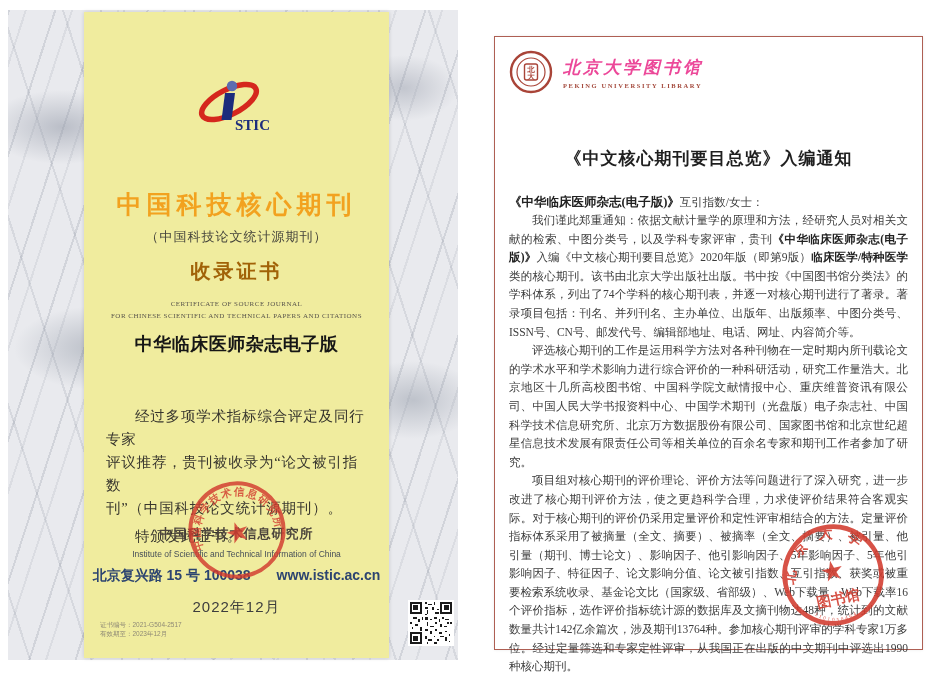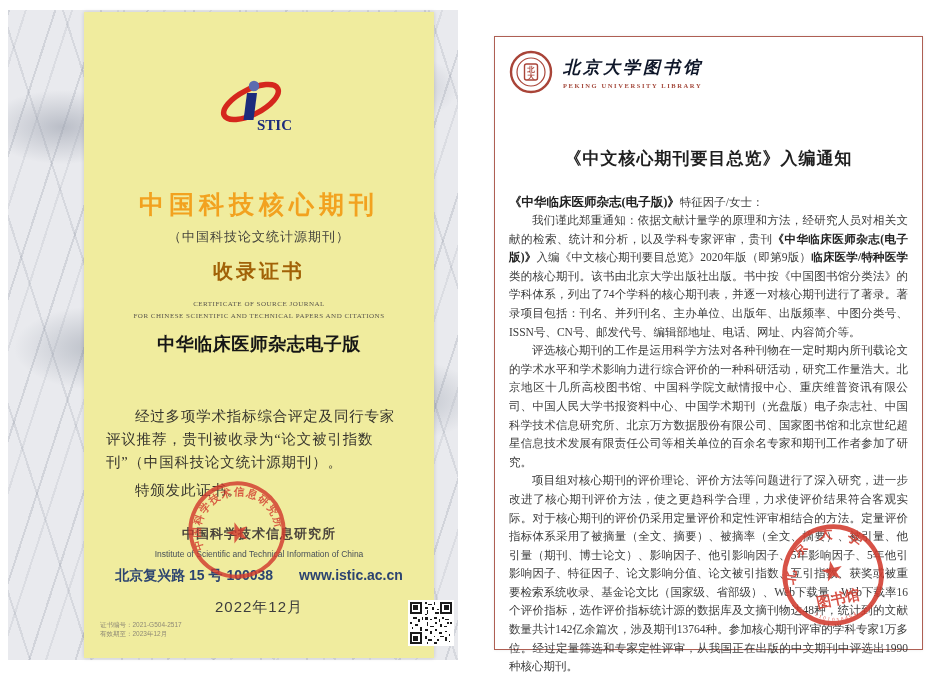--- a/index.html
+++ b/index.html
@@ -11,21 +11,21 @@
     background-color:#e9eaee;
     background-image:
       radial-gradient(ellipse 120px 60px at 12% 18%, rgba(148,154,168,.55), transparent 62%),
       radial-gradient(ellipse 90px 55px at 88% 12%, rgba(148,154,168,.45), transparent 60%),
       radial-gradient(ellipse 140px 70px at 20% 52%, rgba(138,146,160,.5), transparent 60%),
       radial-gradient(ellipse 110px 65px at 90% 60%, rgba(138,146,160,.45), transparent 60%),
       radial-gradient(ellipse 130px 80px at 45% 92%, rgba(148,154,168,.4), transparent 62%),
       radial-gradient(ellipse 80px 50px at 70% 35%, rgba(160,166,178,.35), transparent 60%),
       repeating-linear-gradient(108deg, rgba(116,124,140,.20) 0 2px, transparent 2px 16px, rgba(116,124,140,.12) 16px 18px, transparent 18px 44px),
       repeating-linear-gradient(72deg, transparent 0 20px, rgba(116,124,140,.16) 20px 22px, transparent 22px 58px);}
-  .cert{position:absolute;left:76px;top:2px;width:350px;height:646px;background:#f0ec9e;
+  .cert{position:absolute;left:76px;top:2px;width:305px;height:646px;background:#f0ec9e;
         box-shadow:0 0 4px rgba(0,0,0,.15);}
   .cert .abs{position:absolute;left:0;right:0;text-align:center;}
   .istic-logo{position:absolute;left:50%;top:66px;transform:translateX(-50%);}
   .cert-title{top:176px;color:#f2a21f;font-size:25px;font-weight:bold;letter-spacing:5px;
               font-family:Liberation Sans, sans-serif;}
   .cert-subtitle{top:216px;color:#45443c;font-size:13px;letter-spacing:1px;
                  font-family:"Liberation Serif",serif;}
   .cert-heading{top:246px;color:#a16207;font-size:20px;font-weight:bold;letter-spacing:3px;}
   .cert-en1{top:288px;color:#5a564c;font-size:7px;letter-spacing:.5px;font-family:"Liberation Serif",serif;}
   .cert-en2{top:300px;color:#5a564c;font-size:7px;letter-spacing:.5px;font-family:"Liberation Serif",serif;}
@@ -44,21 +44,21 @@
   .cert-seal{position:absolute;left:103px;top:468px;width:100px;height:100px;
              transform:rotate(-18deg);opacity:.82;z-index:5;}
   .qr{position:absolute;left:400px;top:590px;width:46px;height:46px;background:#fff;padding:2px;box-sizing:border-box;}
 
   
   .notice{position:absolute;left:494px;top:36px;width:429px;height:614px;background:#fff;
           border:1.5px solid #ae5f53;box-sizing:border-box;box-shadow:0 0 3px rgba(0,0,0,.08);}
   .notice-inner{position:relative;height:100%;padding:12px 14px 0;box-sizing:border-box;
                 font-family:"Liberation Serif",serif;color:#3c3c3c;}
   .lib-row{display:flex;align-items:center;gap:10px;height:46px;}
-  .lib-text .cn{color:#0f172a;font-size:17px;font-weight:bold;font-style:italic;letter-spacing:3px;}
+  .lib-text .cn{color:#ec4899;font-size:17px;font-weight:bold;font-style:italic;letter-spacing:3px;}
   .lib-text .en{color:#a4493c;font-size:6.5px;font-weight:bold;letter-spacing:1.6px;margin-top:3px;}
   .notice-title{margin-top:52px;text-align:center;font-size:17px;font-weight:bold;
                 letter-spacing:1px;color:#1f1f1f;}
   .salutation{margin-top:24px;font-size:11.5px;}
   .salutation b{font-size:12.5px;color:#222;}
   .para{margin:0;text-indent:2em;text-align:justify;font-size:11.5px;line-height:18.6px;}
   .para b{color:#222;}
   .pku-stamp{position:absolute;left:286px;top:486px;width:104px;height:104px;
              transform:rotate(-12deg);opacity:.88;z-index:5;}
 </style>
@@ -192,25 +192,25 @@
         </svg>
         <div class="lib-text">
           <div class="cn">北京大学图书馆</div>
           <div class="en">PEKING UNIVERSITY LIBRARY</div>
         </div>
       </div>
 
       <div class="notice-title">《中文核心期刊要目总览》入编通知</div>
 
       <div class="salutation">
-        <b>《中华临床医师杂志(电子版)》</b><span>特征因子/女士：</span>
+        <b>《中华临床医师杂志(电子版)》</b><span>互引指数/女士：</span>
       </div>
 
       <p class="para">
-        <span>我们谨此郑重通知：依据文献计量学的原理和方法，经研究人员对相关文献的检索、统计和分析，以及学科专家评审，贵刊</span><b>《中华临床医师杂志(电子版)》</b><span>入编《中文核心期刊要目总览》2020年版（即第9版）</span><b>临床医学/特种医学</b><span>类的核心期刊。该书由北京大学出版社出版。书中按《中国图书馆分类法》的学科体系，列出了74个学科的核心期刊表，并逐一对核心期刊进行了著录。著录项目包括：刊名、并列刊名、主办单位、出版年、出版频率、中图分类号、ISSN号、CN号、邮发代号、编辑部地址、电话、网址、内容简介等。</span>
+        <span>我们谨此郑重通知：依据文献计量学的原理和方法，经研究人员对相关文献的检索、中图分类号，以及学科专家评审，贵刊</span><b>《中华临床医师杂志(电子版)》</b><span>入编《中文核心期刊要目总览》2020年版（即第9版）</span><b>临床医学/特种医学</b><span>类的核心期刊。该书由北京大学出版社出版。书中按《中国图书馆分类法》的学科体系，列出了74个学科的核心期刊表，并逐一对核心期刊进行了著录。著录项目包括：刊名、并列刊名、主办单位、出版年、出版频率、中图分类号、ISSN号、CN号、邮发代号、编辑部地址、电话、网址、内容简介等。</span>
       </p>
       <p class="para">评选核心期刊的工作是运用科学方法对各种刊物在一定时期内所刊载论文的学术水平和学术影响力进行综合评价的一种科研活动，研究工作量浩大。北京地区十几所高校图书馆、中国科学院文献情报中心、重庆维普资讯有限公司、中国人民大学书报资料中心、中国学术期刊（光盘版）电子杂志社、中国科学技术信息研究所、北京万方数据股份有限公司、国家图书馆和北京世纪超星信息技术发展有限责任公司等相关单位的百余名专家和期刊工作者参加了研究。</p>
       <p class="para">项目组对核心期刊的评价理论、评价方法等问题进行了深入研究，进一步改进了核心期刊评价方法，使之更趋科学合理，力求使评价结果符合客观实际。对于核心期刊的评价仍采用定量评价和定性评审相结合的方法。定量评价指标体系采用了被摘量（全文、摘要）、被摘率（全文、摘要）、被引量、他引量（期刊、博士论文）、影响因子、他引影响因子、5年影响因子、5年他引影响因子、特征因子、论文影响分值、论文被引指数、互引指数、获奖或被重要检索系统收录、基金论文比（国家级、省部级）、Web下载量、Web下载率16个评价指标，选作评价指标统计源的数据库及文摘刊物达48种，统计到的文献数量共计142亿余篇次，涉及期刊13764种。参加核心期刊评审的学科专家1万多位。经过定量筛选和专家定性评审，从我国正在出版的中文期刊中评选出1990种核心期刊。</p>
       <p class="para">需要特别指出的是，该研究成果只是一种参考工具书，主要是为图书情报界、出版界等需要对期刊进行评价的用户提供参考，例如为各图书情报部门的中文期刊采购和读者导读服务提供参考帮助等，不应作为评价标准。谨此说明。</p>
 
       <svg class="pku-stamp" viewBox="0 0 100 100">
         <defs>
           <path id="sealArcR" d="M 14 60 A 37 37 0 1 1 86 60" fill="none"></path>
           <path id="sealArcRB" d="M 18 74 A 35 35 0 0 0 82 74" fill="none"></path>
         </defs>

